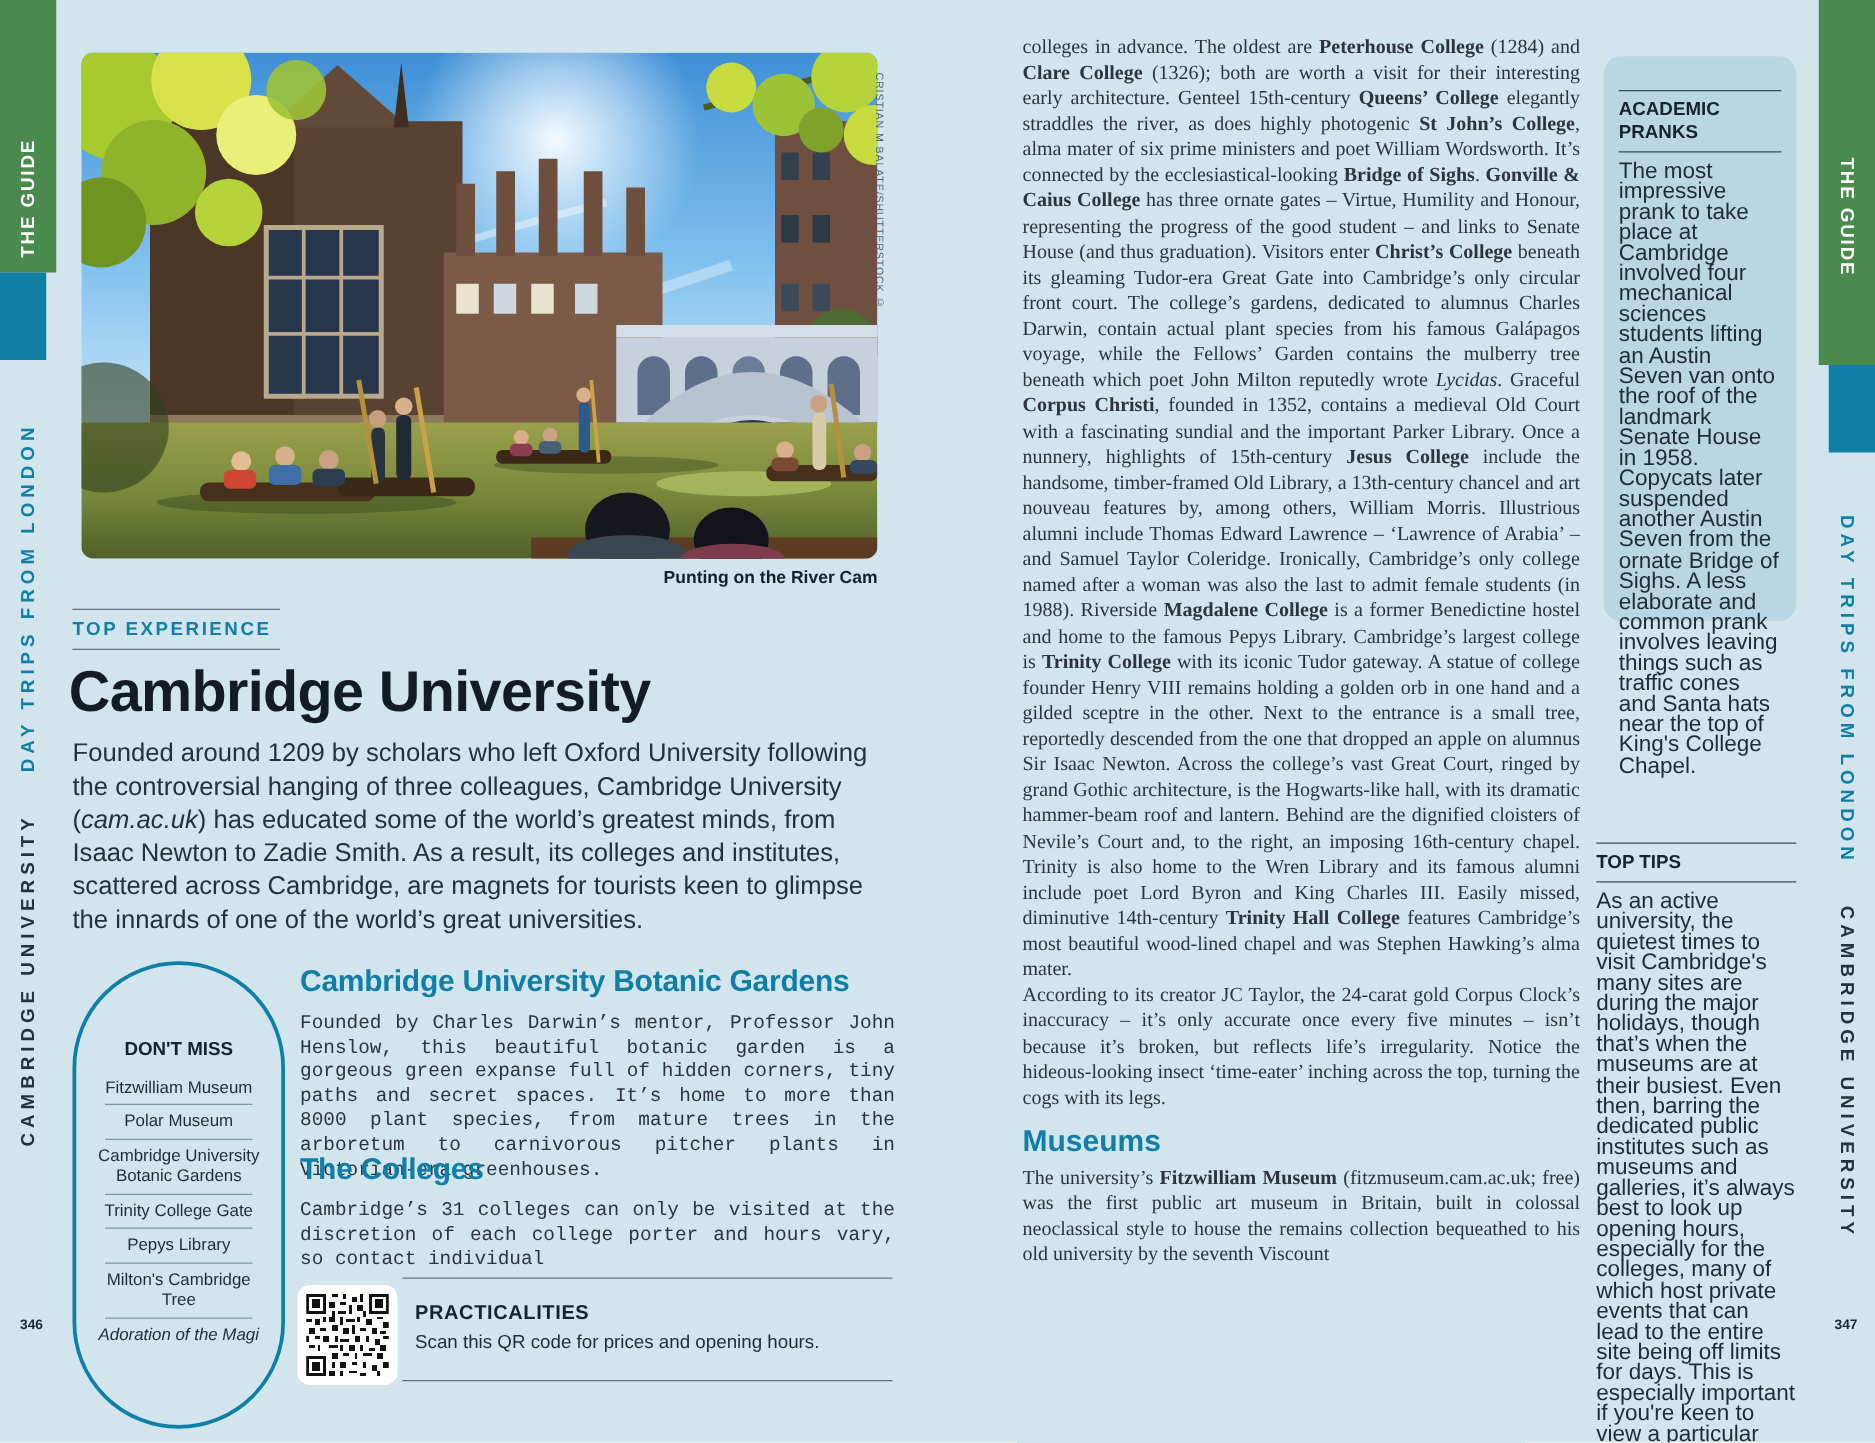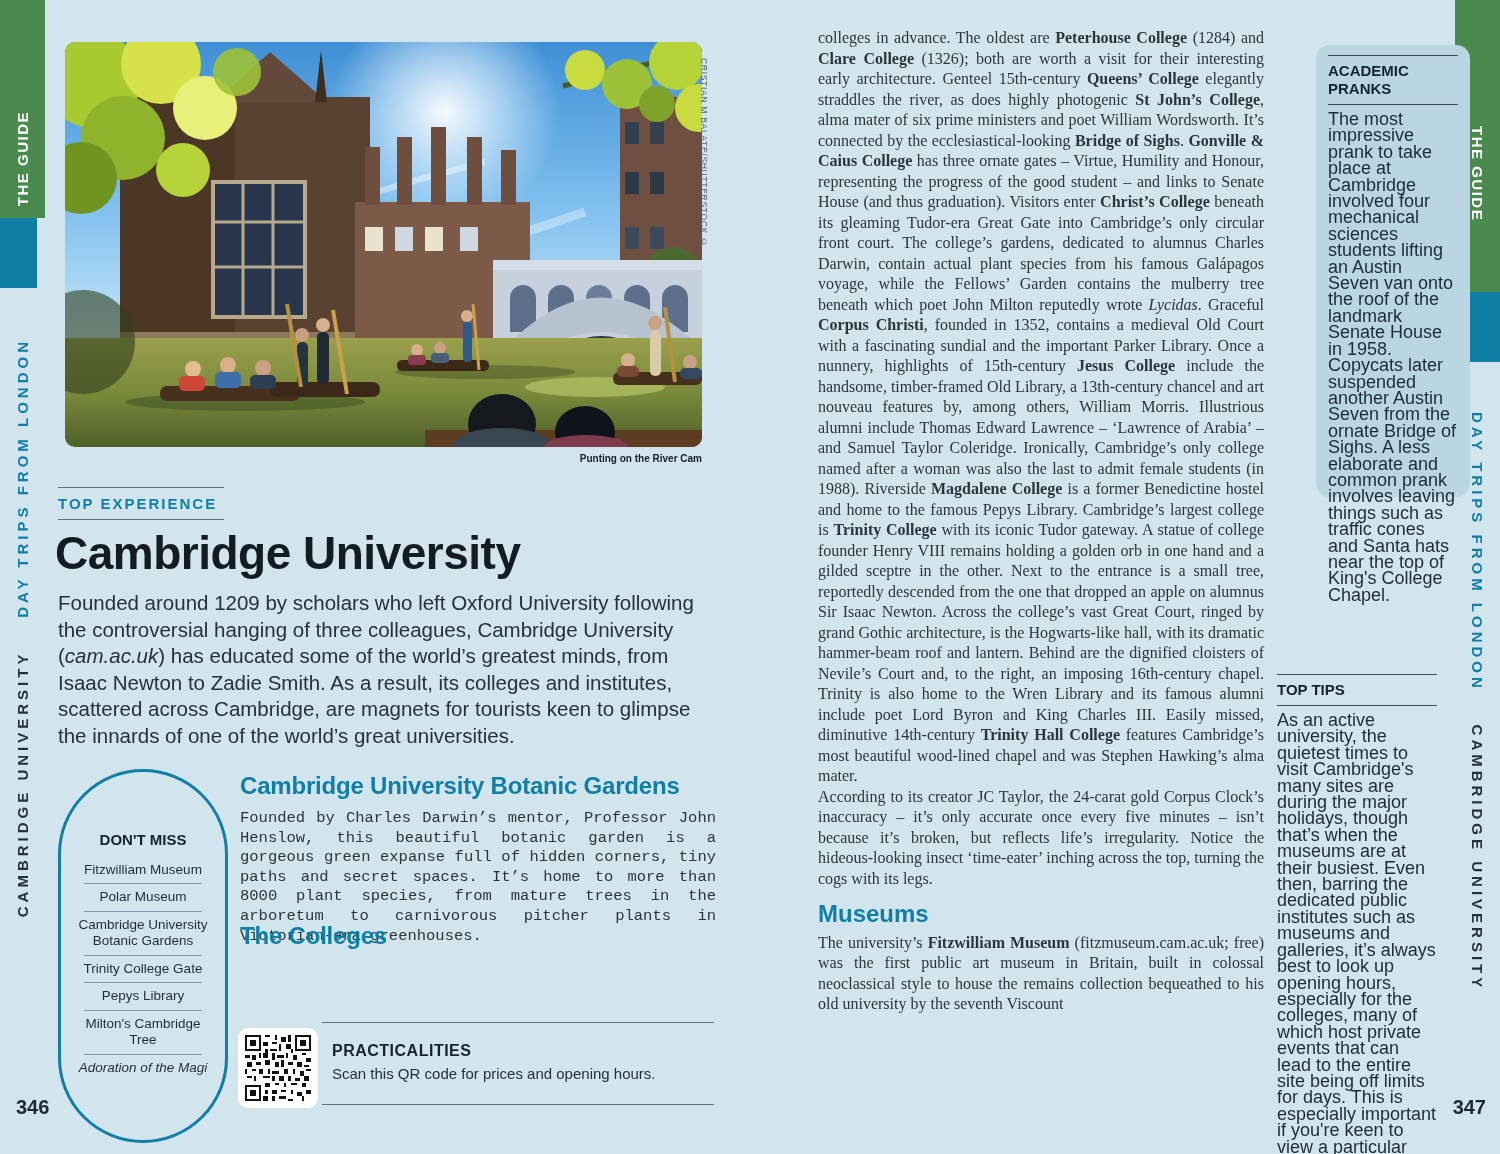--- a/index.html
+++ b/index.html
@@ -26,21 +26,21 @@
                    display:flex;align-items:center;justify-content:center;}
   .edge-label-text{font-size:15px;font-weight:700;letter-spacing:4px;white-space:nowrap;color:#24323c;}
   .edge-label-text .seg-teal{color:var(--accent-teal);}
 
   
   .photo{position:absolute;left:65px;top:42px;width:637px;height:405px;border-radius:10px;overflow:hidden;}
   .photo svg{display:block;width:100%;height:100%;}
   .credit{position:absolute;left:699px;top:58px;writing-mode:vertical-rl;
           font-size:8.5px;letter-spacing:.7px;color:#51626e;}
   .caption{position:absolute;left:300px;top:453px;width:402px;text-align:right;
-           font-weight:700;font-size:10px;color:#14212b;}
+           font-weight:700;font-size:14px;color:#14212b;}
 
   
   .kicker-wrap{position:absolute;left:58px;top:487px;width:166px;
                border-top:1px solid var(--rule-gray);border-bottom:1px solid var(--rule-gray);
                padding:7px 0 6px;}
   .kicker{color:var(--accent-teal);font-weight:700;font-size:15px;letter-spacing:2px;}
   .h1{position:absolute;left:55px;top:526px;font-size:46px;font-weight:700;color:#131c22;letter-spacing:-.5px;}
   .intro{position:absolute;left:58px;top:590px;width:660px;font-size:20.5px;line-height:26.5px;color:#25313b;}
 
   
@@ -58,33 +58,33 @@
          color:var(--serif-text);text-align:justify;}
 
   
   .rule{position:absolute;height:1px;background:var(--rule-gray);}
   .qr-box{position:absolute;left:238px;top:1028px;width:80px;height:80px;background:#fff;border-radius:10px;
           padding:7px;box-sizing:border-box;}
   .qr-box svg{display:block;width:100%;height:100%;}
   .prac-title{position:absolute;left:332px;top:1042px;font-weight:700;font-size:16px;letter-spacing:.5px;color:#15242e;}
   .prac-text{position:absolute;left:332px;top:1065px;font-size:15px;color:#1f2d38;text-align:center;}
 
-  .pagenum{position:absolute;top:1096px;font-weight:700;font-size:20px;color:#1c2a33;}
+  .pagenum{position:absolute;top:1054px;font-weight:700;font-size:11px;color:#1c2a33;}
   .pagenum.left{left:16px;} .pagenum.right{right:14px;}
 
   
   .main-col{position:absolute;left:818px;top:28px;width:446px;font-family:"Liberation Serif",serif;
             font-size:16px;line-height:20.5px;color:var(--serif-text);text-align:justify;}
   .main-col p{margin:0;}
   .main-col .col-h{font-family:"Liberation Sans",sans-serif;color:var(--accent-teal);
                    font-size:24px;font-weight:700;margin:15px 0 8px 0;text-align:left;}
 
   
   .ap-box{position:absolute;left:1283px;top:45px;width:154px;height:452px;background:var(--panel-bg);
-          border-radius:14px;padding:4px 12px;box-sizing:border-box;margin-left:33px;}
+          border-radius:14px;padding:21px 12px;box-sizing:border-box;}
   .side-rule{height:1px;background:#3c4d59;margin:6px 0;}
   .side-title{font-weight:700;font-size:15px;line-height:18px;color:#15242e;margin:3px 0;}
   .side-body{font-size:18px;line-height:16.4px;color:#1d2c36;margin-top:4px;}
   .tt{position:absolute;left:1277px;top:668px;width:160px;}
 </style>
 </head>
 <body>
 
 <div class="page">
 
@@ -273,20 +273,21 @@
         <div class="dm-item" style="font-style: italic;">Adoration of the Magi</div>
       </div>
   </div>
 
   <div class="sec" style="top:772px;">
     <div class="sec-h">Cambridge University Botanic Gardens</div>
     <div class="serif">Founded by Charles Darwin’s mentor, Professor John Henslow, this beautiful botanic garden is a gorgeous green expanse full of hidden corners, tiny paths and secret spaces. It’s home to more than 8000 plant species, from mature trees in the arboretum to carnivorous pitcher plants in Victorian-era greenhouses.</div>
   </div>
   <div class="sec" style="top:922px;">
     <div class="sec-h">The Colleges</div>
+    <div class="serif">Cambridge’s 31 colleges can only be visited at the discretion of each college porter and hours vary, so contact individual</div>
   </div>
 
   <div class="rule" style="left:322px;top:1022px;width:392px;"></div>
   <div class="qr-box">
     <svg viewBox="0 0 29 29" shape-rendering="crispEdges">
       <rect width="29" height="29" fill="#fff"></rect>
       <g fill="#111">
         <rect x="0" y="0" width="7" height="7"></rect>
           <rect x="22" y="0" width="7" height="7"></rect>
           <rect x="0" y="22" width="7" height="7"></rect>

